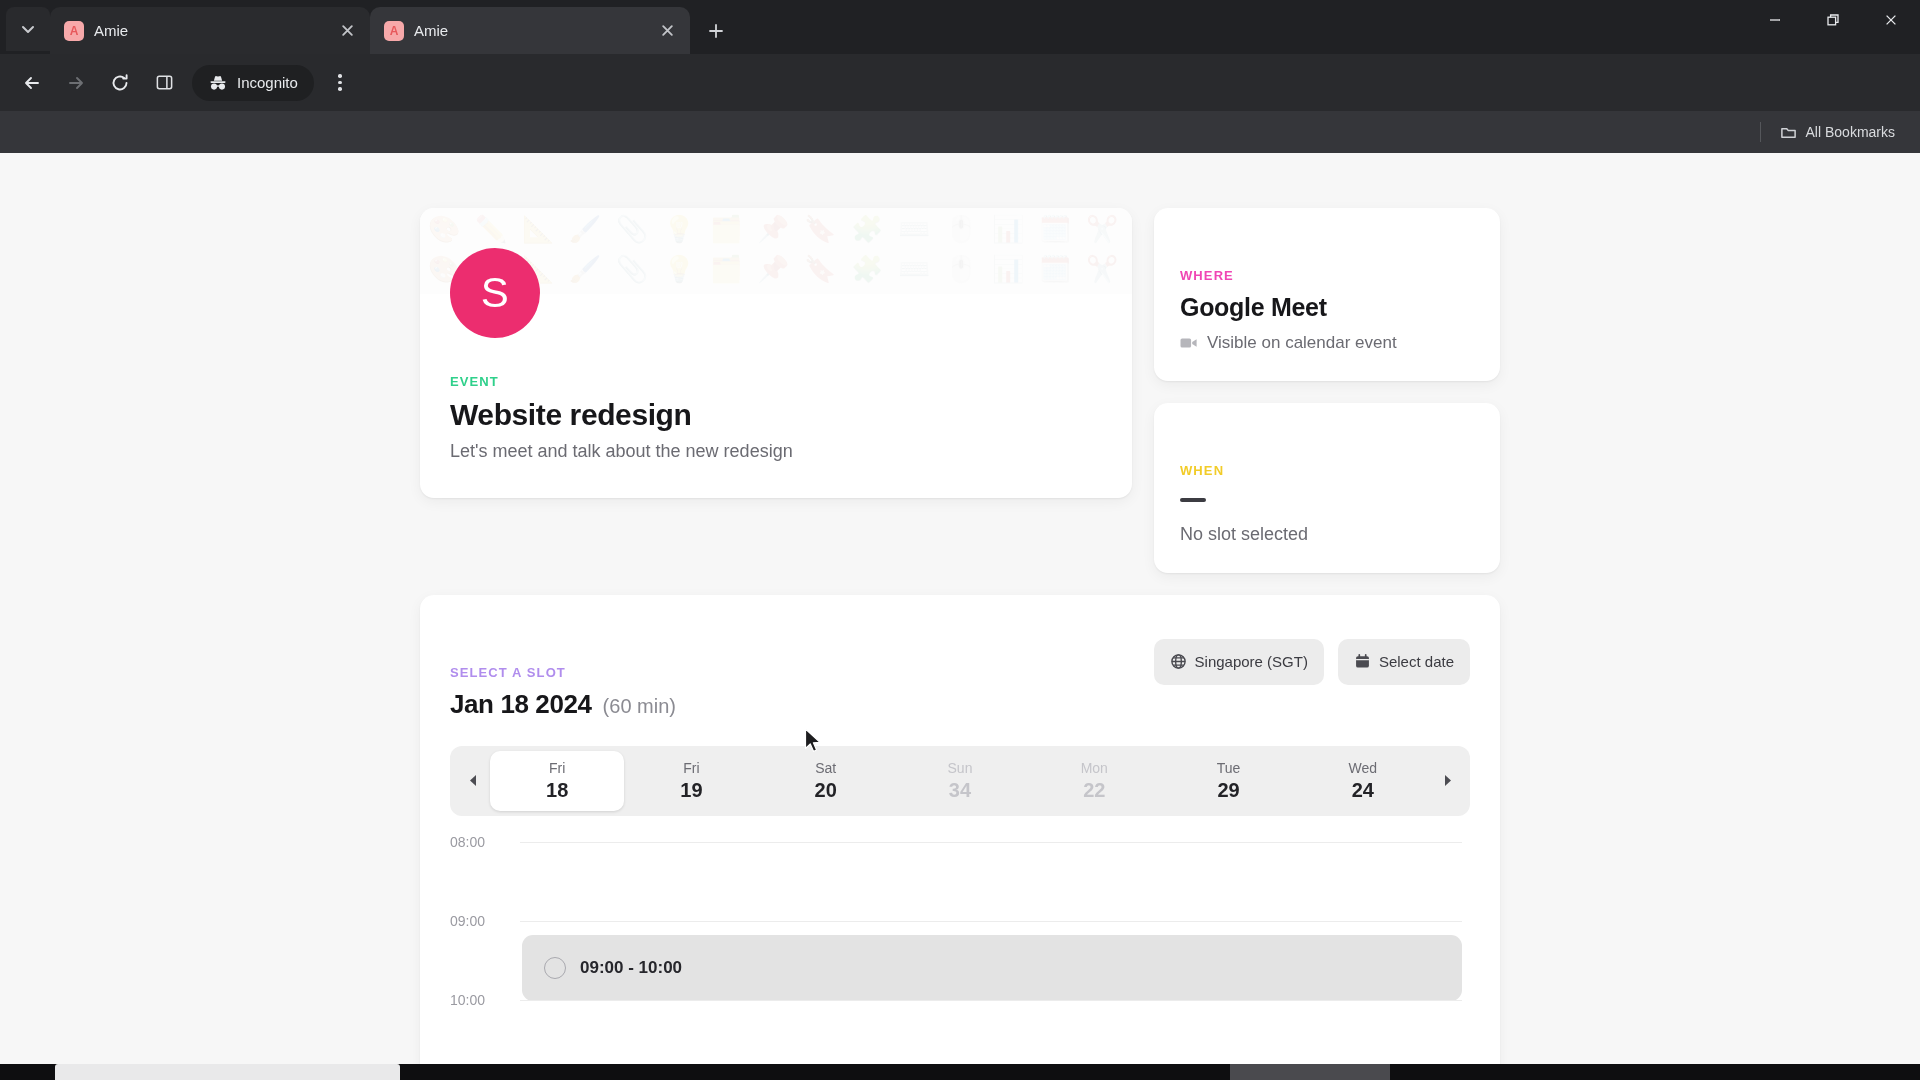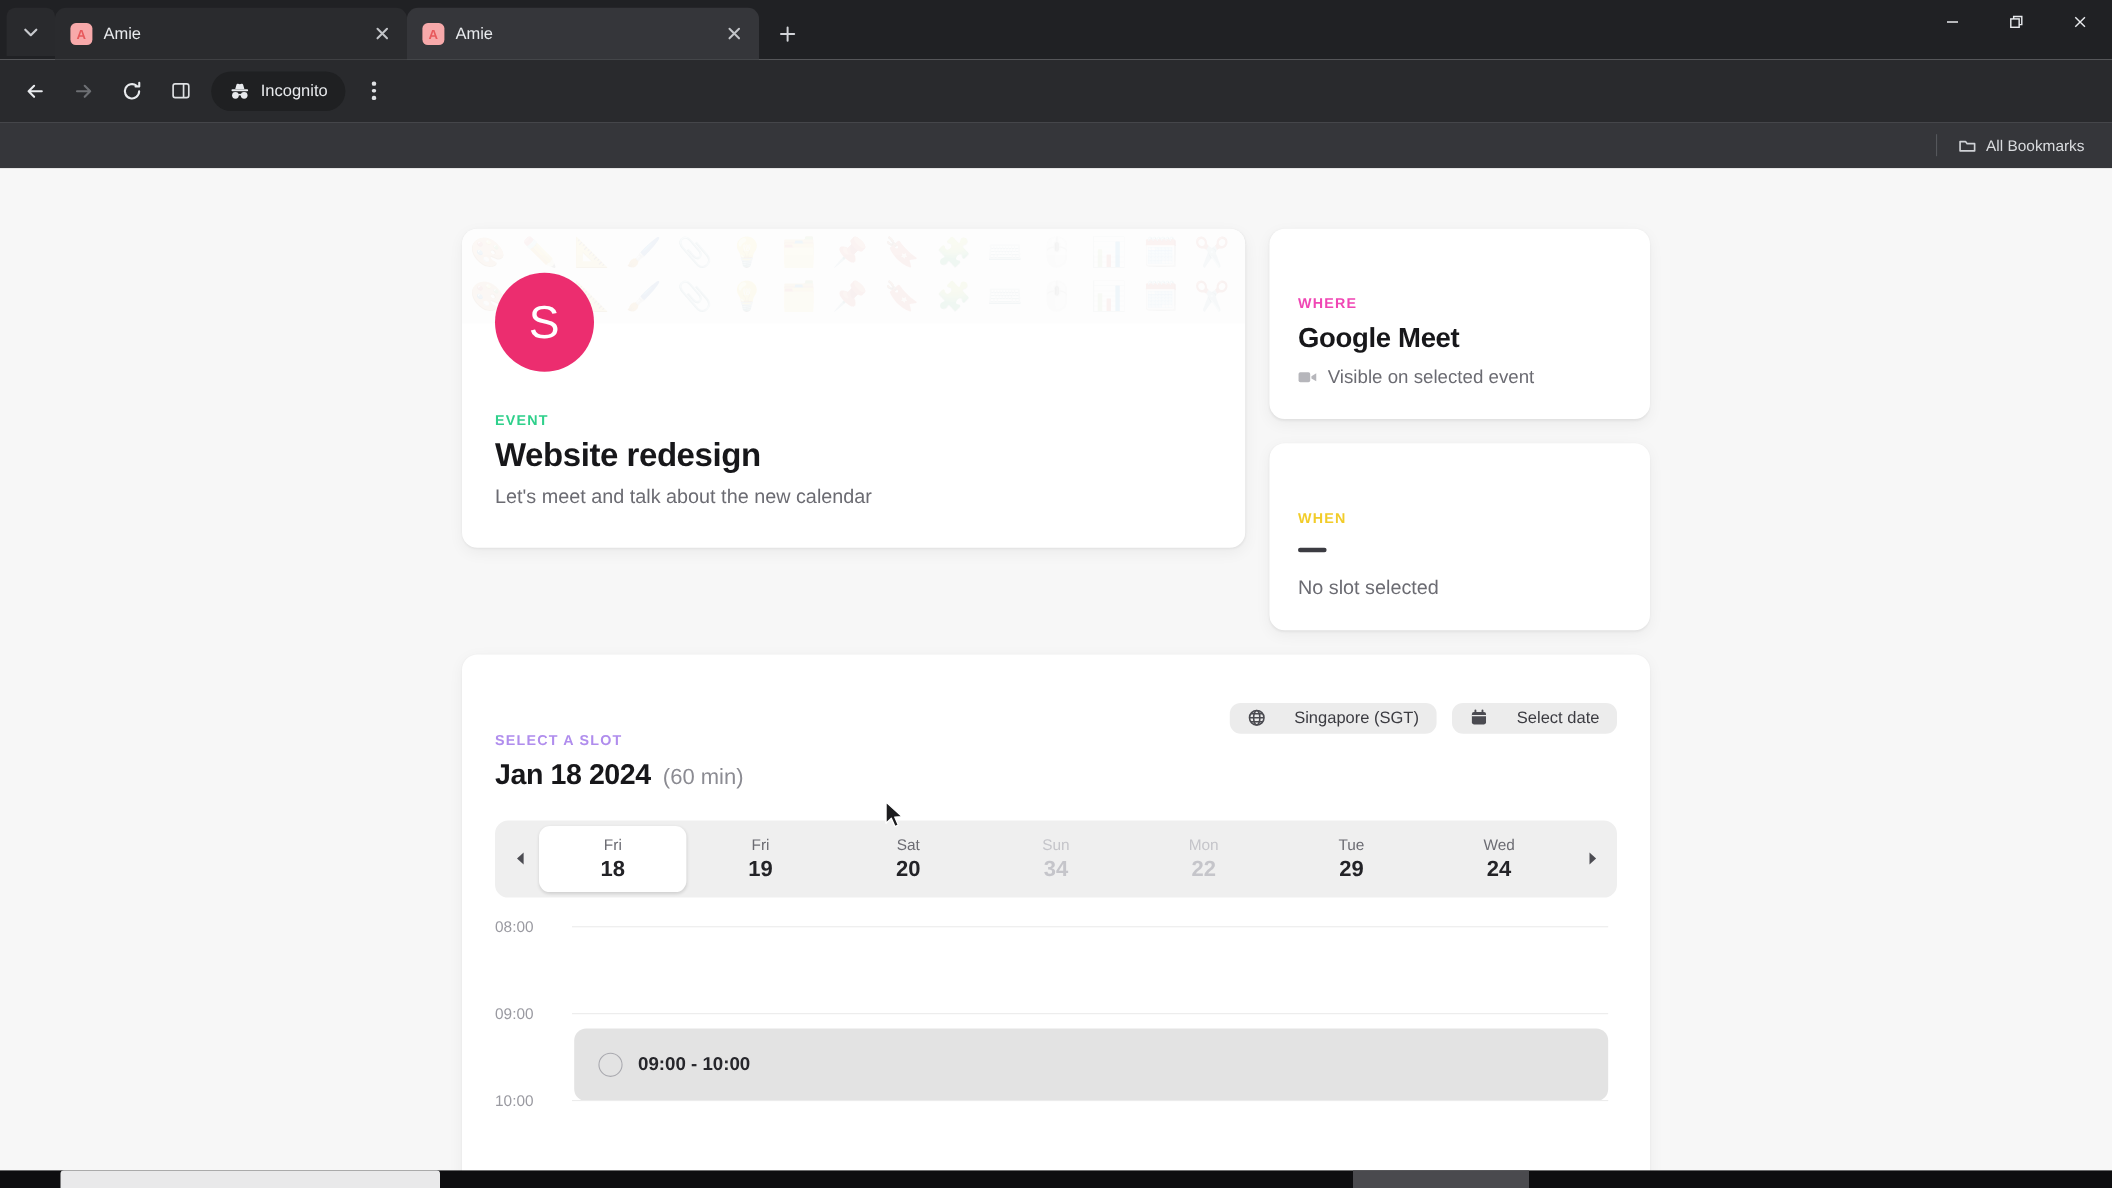--- a/index.html
+++ b/index.html
@@ -152,22 +152,22 @@
   
   .slot-card { padding: 34px 30px 0 30px; height: 534px; overflow: hidden; position: relative; }
   .slot-head { display: flex; align-items: flex-start; }
   .slot-head-left { flex: 1 1 auto; }
   .kicker.purple { color: #b08ded; }
   .slot-date-row { display: flex; align-items: baseline; gap: 11px; margin-top: 9px; }
   .slot-date { font-size: 26px; font-weight: 700; color: #17171a; letter-spacing: -.4px; }
   .slot-dur  { font-size: 20px; color: #8b8b92; }
   .pill-row { display: flex; gap: 14px; padding-top: 10px; }
   .pill {
-    height: 28px; border-radius: 10px; background: #ececec;
-    display: flex; align-items: center; gap: 26px; padding: 4px 16px;
+    height: 46px; border-radius: 10px; background: #ececec;
+    display: flex; align-items: center; gap: 8px; padding: 4px 16px;
     font-size: 15px; color: #3b3b41; white-space: nowrap;
   }
   .pill svg { width: 17px; height: 17px; fill: none; stroke: #4b4b51; stroke-width: 1.5; flex: 0 0 auto; }
 
   
   .datestrip {
     margin-top: 26px; height: 70px; background: #efefef; border-radius: 12px;
     display: flex; align-items: center; padding: 0 6px;
   }
   .arrow { width: 34px; height: 54px; display: flex; align-items: center; justify-content: center; flex: 0 0 auto; }
@@ -355,35 +355,35 @@
               <span class="glyph" style="left: 478px; top: 46px;">⌨️</span>
               <span class="glyph" style="left: 525px; top: 46px;">🖱️</span>
               <span class="glyph" style="left: 572px; top: 46px;">📊</span>
               <span class="glyph" style="left: 619px; top: 46px;">🗓️</span>
               <span class="glyph" style="left: 666px; top: 46px;">✂️</span>
             </div>
           <div class="hero-body">
             <div class="avatar">S</div>
             <div class="kicker green">EVENT</div>
             <div class="hero-title">Website redesign</div>
-            <div class="hero-desc">Let's meet and talk about the new calendar</div>
+            <div class="hero-desc">Let's meet and talk about the new redesign</div>
           </div>
         </div>
 
         <div class="side-col">
 
           <div class="card side-card">
             <div class="kicker pink">WHERE</div>
             <div class="side-title">Google Meet</div>
             <div class="side-sub">
               <svg viewBox="0 0 18 14">
                 <rect x="0.5" y="2.4" width="10.6" height="9.2" rx="1.6"></rect>
                 <path d="M12.2 6 L16.6 3.3 V10.7 L12.2 8 Z"></path>
               </svg>
-              <span>Visible on selected event</span>
+              <span>Visible on calendar event</span>
             </div>
           </div>
 
           <div class="card side-card">
             <div class="kicker yellow">WHEN</div>
             <div class="when-dash"></div>
             <div class="when-note">No slot selected</div>
           </div>
 
         </div>

